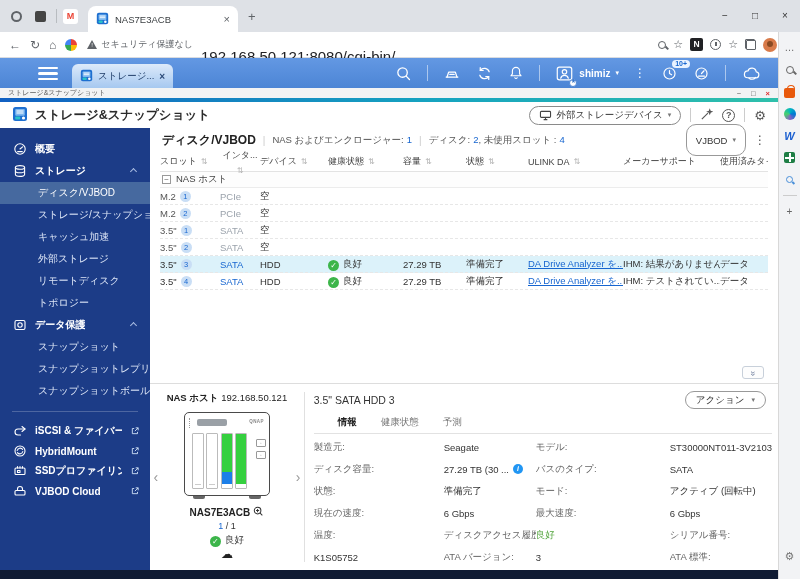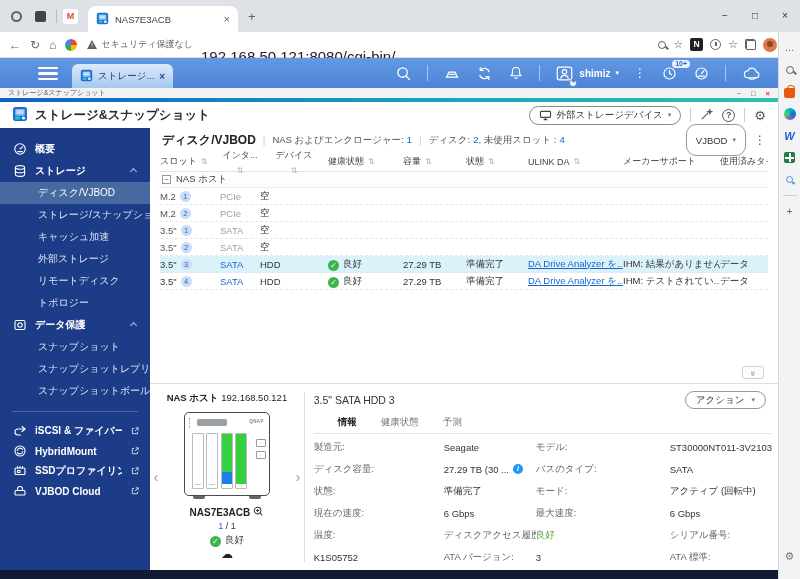--- a/index.html
+++ b/index.html
@@ -519,21 +519,21 @@
         <div class="tbl">
           <div class="thead" id="thead">
               <div class="th" style="width: 60px;">
                 <span>スロット</span>
                 <span class="sort">⇅</span>
               </div>
               <div class="th" style="width: 40px; flex-direction: column;">
                 <span>インタ...</span>
                 <span class="sort">⇅</span>
               </div>
-              <div class="th" style="width: 68px; flex-direction: column;">
+              <div class="th" style="width: 68px;">
                 <span>デバイス</span>
                 <span class="sort">⇅</span>
               </div>
               <div class="th" style="width: 75px;">
                 <span>健康状態</span>
                 <span class="sort">⇅</span>
               </div>
               <div class="th" style="width: 63px;">
                 <span>容量</span>
                 <span class="sort">⇅</span>

